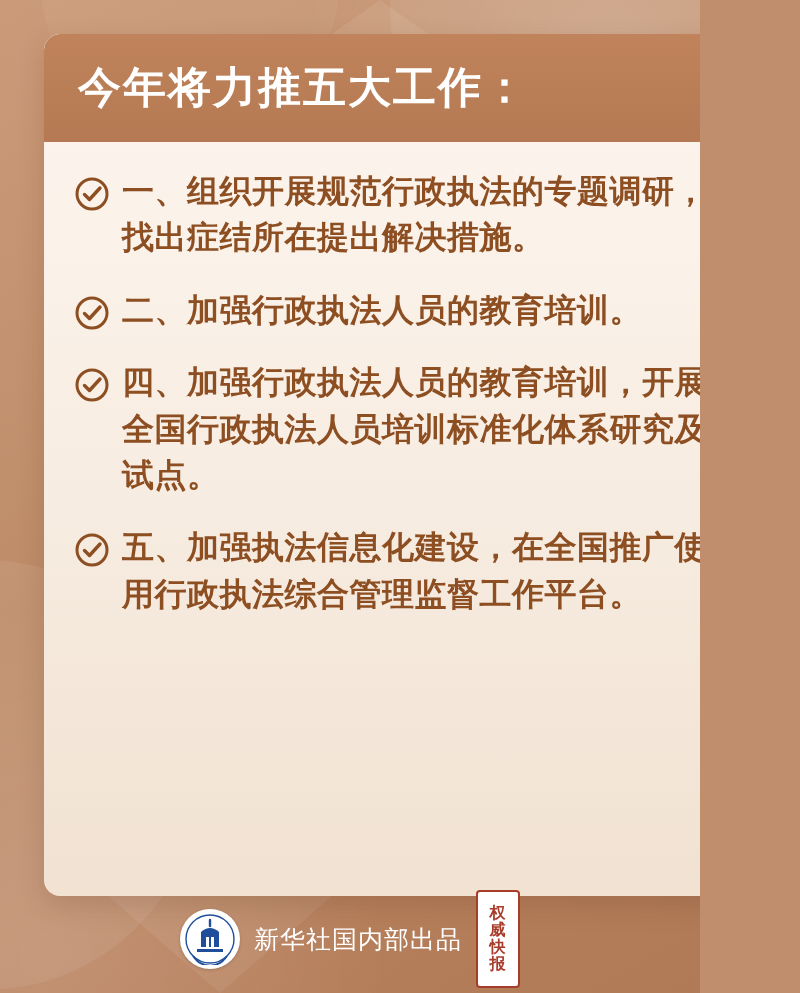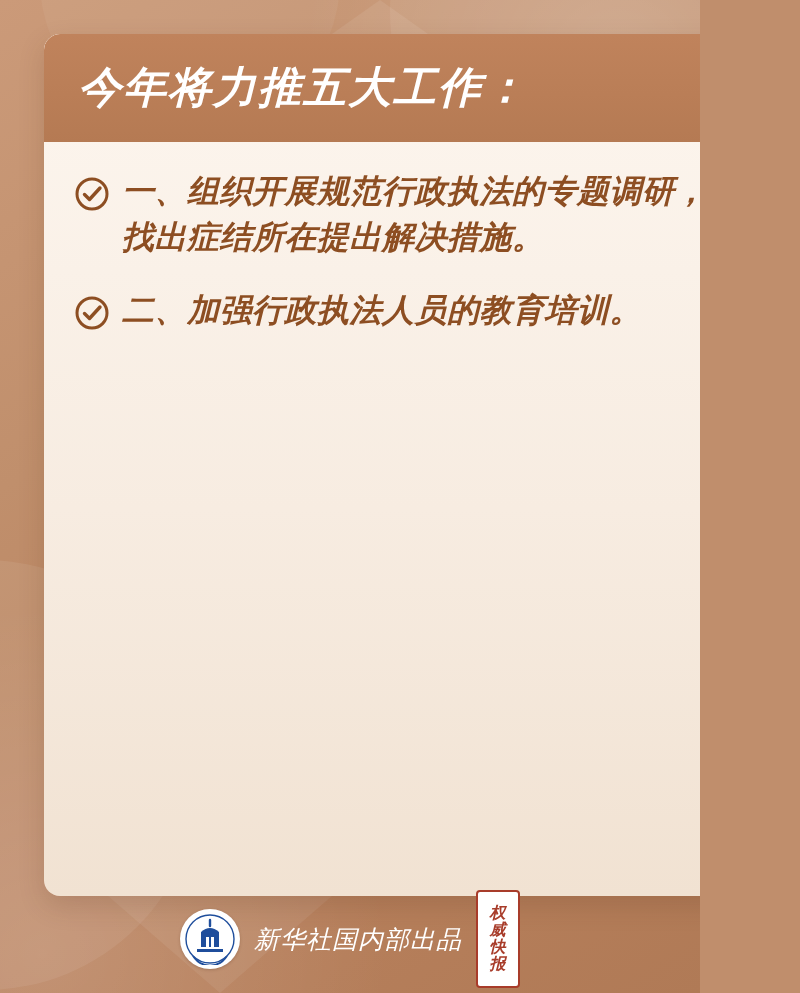--- a/index.html
+++ b/index.html
@@ -17,21 +17,20 @@
   
   .poster {
     position: relative;
     width: 700px;
     height: 993px;
     background:
       radial-gradient(circle at 88% 6%, rgba(255,255,255,0.18) 0%, rgba(255,255,255,0.0) 28%),
       radial-gradient(circle at 6% 96%, rgba(255,255,255,0.14) 0%, rgba(255,255,255,0.0) 30%),
       linear-gradient(150deg, #cb9a79 0%, #c08f6c 35%, #b9815d 70%, #b07a56 100%);
     overflow: hidden;
-    font-style: italic;
   }
   .bg-arc {
     position: absolute;
     border-radius: 50%;
     border: 1px solid rgba(255,255,255,0.22);
     pointer-events: none;
   }
   .bg-arc.a1 { width: 520px; height: 520px; right: -210px; top: -250px; background: rgba(255,255,255,0.07); border: none; }
   .bg-arc.a2 { width: 360px; height: 360px; right: -130px; top: 520px; background: rgba(255,255,255,0.06); border: none; }
   .bg-arc.a3 { width: 430px; height: 430px; left: -230px; top: 560px; background: rgba(255,255,255,0.07); border: none; }
@@ -184,21 +183,39 @@
         <span class="check-icon">
           <svg width="36" height="36" viewBox="0 0 36 36">
             <circle cx="18" cy="18" r="15" fill="none" stroke="#8d4e22" stroke-width="3"></circle>
             <path d="M10.5 18.5 L15.5 23.5 L26 12" fill="none" stroke="#8d4e22" stroke-width="3.4" stroke-linecap="round" stroke-linejoin="round"></path>
           </svg>
         </span>
         <div class="item-text">二、加强行政执法人员的教育培训。</div>
       </div>
 
 
-
+      <div class="list-item">
+        <span class="check-icon">
+          <svg width="36" height="36" viewBox="0 0 36 36">
+            <circle cx="18" cy="18" r="15" fill="none" stroke="#8d4e22" stroke-width="3"></circle>
+            <path d="M10.5 18.5 L15.5 23.5 L26 12" fill="none" stroke="#8d4e22" stroke-width="3.4" stroke-linecap="round" stroke-linejoin="round"></path>
+          </svg>
+        </span>
+        <div class="item-text">四、加强行政执法人员的教育培训，开展全国行政执法人员培训标准化体系研究及试点。</div>
+      </div>
+
+      <div class="list-item">
+        <span class="check-icon">
+          <svg width="36" height="36" viewBox="0 0 36 36">
+            <circle cx="18" cy="18" r="15" fill="none" stroke="#8d4e22" stroke-width="3"></circle>
+            <path d="M10.5 18.5 L15.5 23.5 L26 12" fill="none" stroke="#8d4e22" stroke-width="3.4" stroke-linecap="round" stroke-linejoin="round"></path>
+          </svg>
+        </span>
+        <div class="item-text">五、加强执法信息化建设，在全国推广使用行政执法综合管理监督工作平台。</div>
+      </div>
 
     </div>
   </div>
 
   <div class="footer">
     <div class="xinhua-logo">
       <svg width="52" height="52" viewBox="0 0 52 52">
         <circle cx="26" cy="26" r="25" fill="#ffffff"></circle>
         <circle cx="26" cy="26" r="24" fill="none" stroke="#1f4e9c" stroke-width="1.4"></circle>
         <path d="M26 7 L26 13" stroke="#1f4e9c" stroke-width="2.4" stroke-linecap="round"></path>

